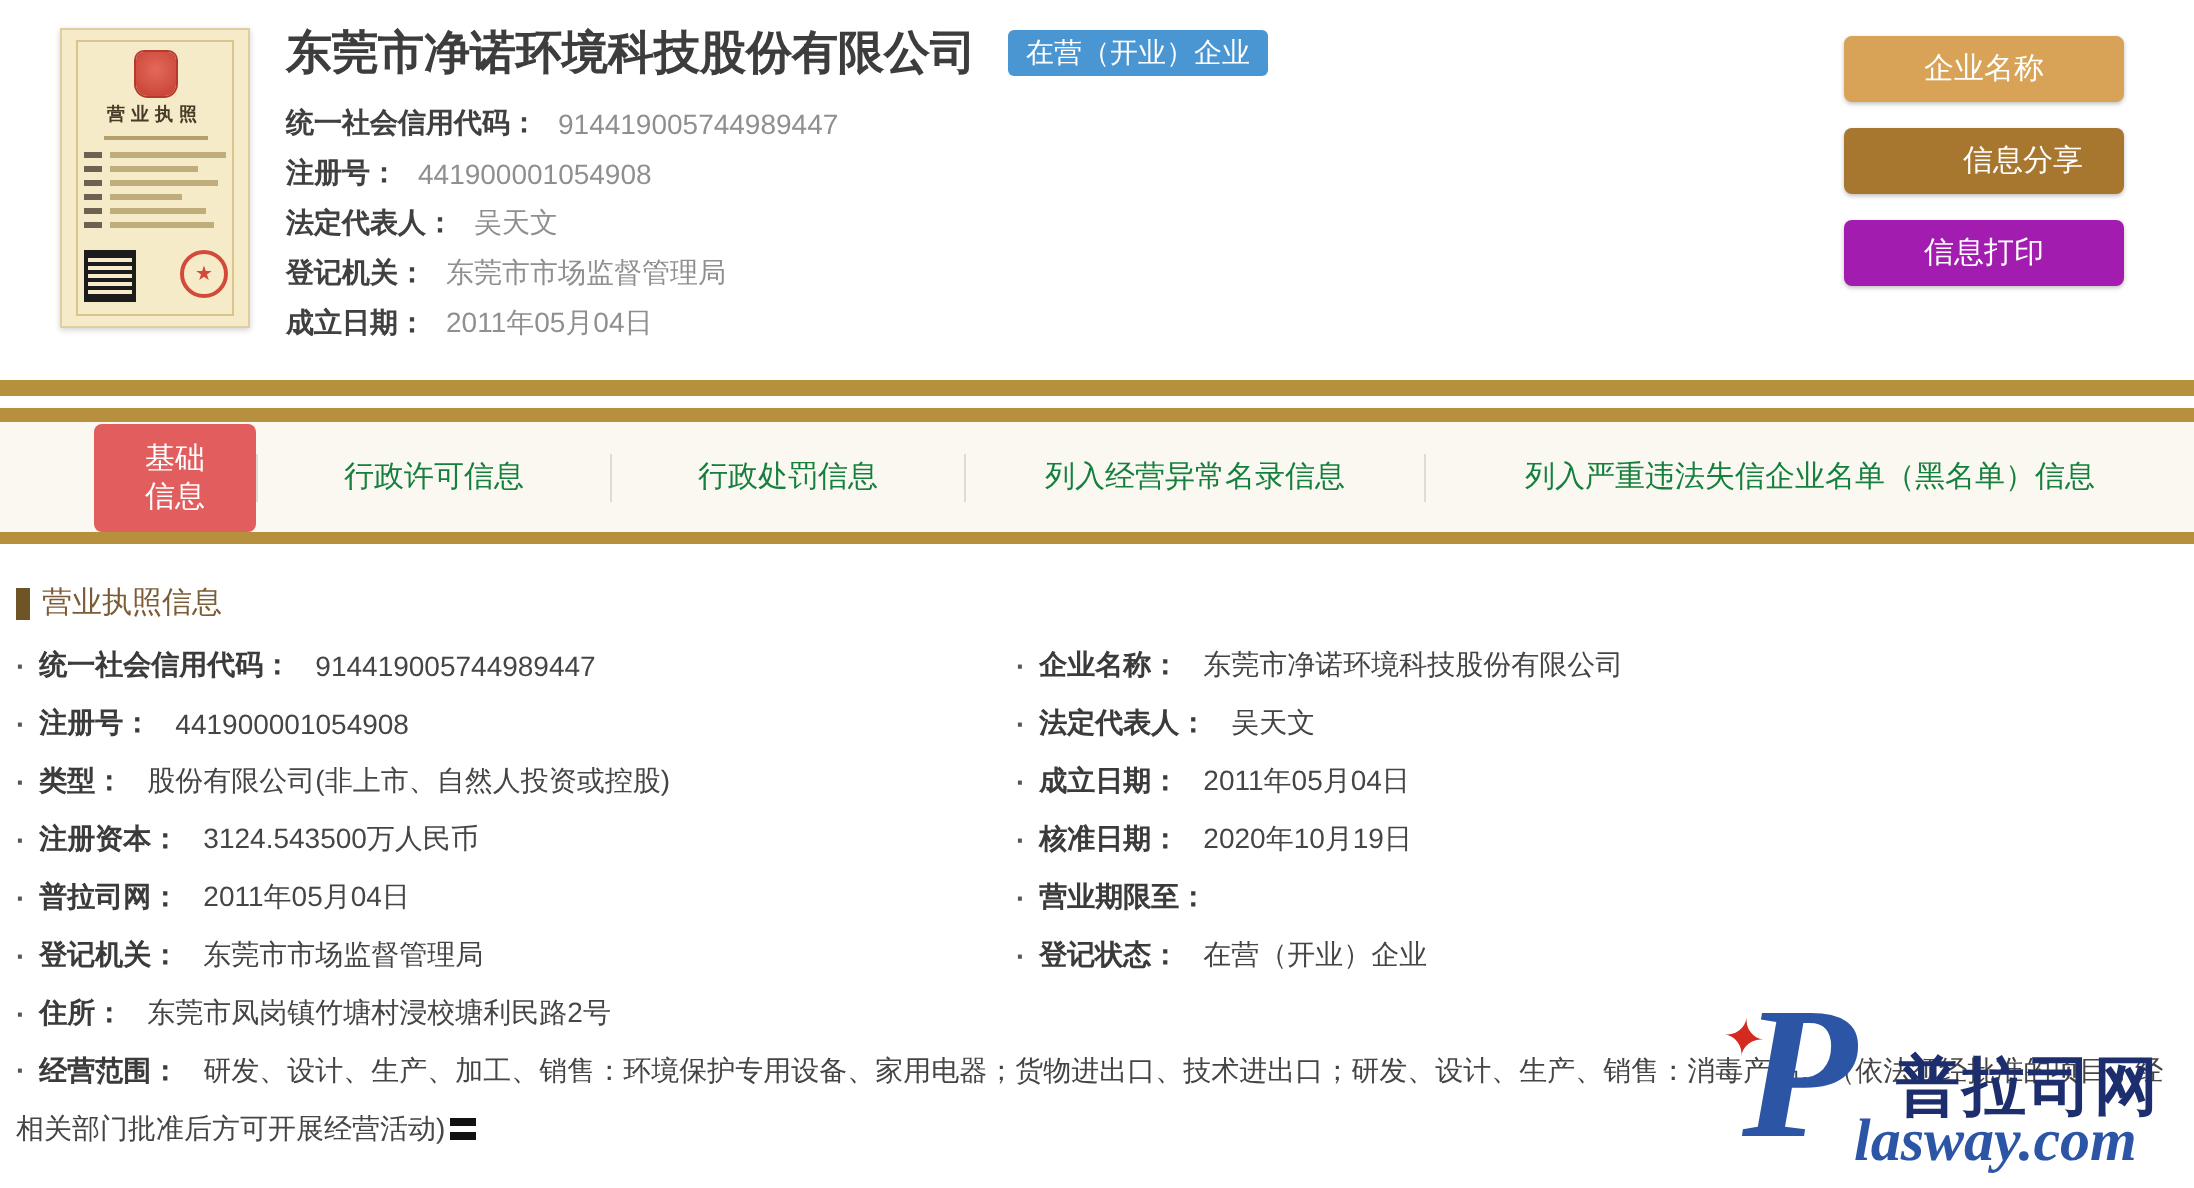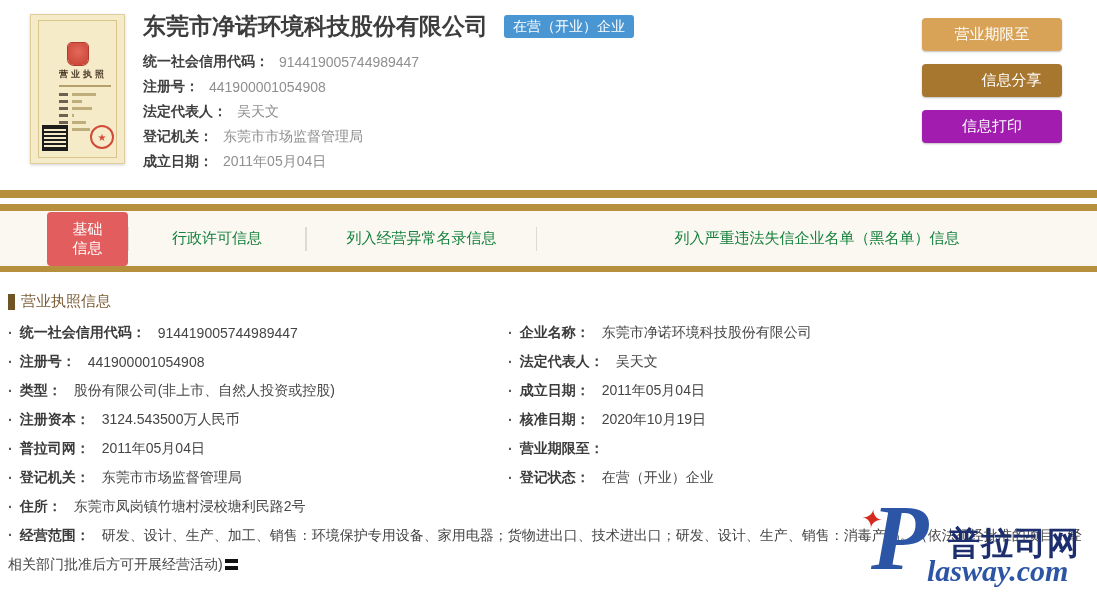--- a/index.html
+++ b/index.html
@@ -8,21 +8,21 @@
     position:relative; width:1097px; height:594px; overflow:hidden;
     background:#ffffff; font-family:"Liberation Sans", sans-serif; color:#333;
   }
 
   
   .license {
     position:absolute; left:30px; top:14px; width:95px; height:150px;
     background:#f6ebc8; border:1px solid #e0cf9e; box-shadow:0 1px 3px rgba(0,0,0,.18);
     padding:5px 7px; cursor:pointer;
   }
-  .lic-inner { width:100%; height:100%; border:1px solid #d9c48c; position:relative; padding:20px; }
+  .lic-inner { width:100%; height:100%; border:1px solid #d9c48c; position:relative; padding:3px; }
   .emblem { width:20px; height:22px; margin:2px auto 3px; background:radial-gradient(circle at 50% 40%, #e4695a, #c43f32); border-radius:4px 4px 6px 6px; box-shadow:0 0 0 1px #b53a2e; }
   .lic-title { text-align:center; font-size:9px; font-weight:bold; color:#4a3b28; letter-spacing:3px; white-space:nowrap; }
   .lic-sub { width:52px; height:2px; background:#b4a06c; margin:4px auto 6px; }
   .lic-row { display:flex; align-items:center; margin-bottom:4px; }
   .lic-k { width:9px; height:3px; background:#6d6252; margin-right:4px; flex:none; }
   .lic-v { height:3px; background:#c0ad7c; flex:1; }
   .lic-qr {
     position:absolute; left:3px; bottom:6px; width:26px; height:26px;
     border:2px solid #1c1c1c;
     background:repeating-linear-gradient(0deg,#1c1c1c 0 2px,#f6ebc8 2px 4px),
@@ -156,36 +156,39 @@
         <span class="hvalue">东莞市市场监督管理局</span>
       </div>
       <div class="hrow">
         <span class="hlabel">成立日期：</span>
         <span class="hvalue">2011年05月04日</span>
       </div>
     </div>
   </div>
 
   <div class="header-buttons">
-    <button class="hbtn send">营业期限至</button>
+    <button class="hbtn send">企业名称</button>
     <button class="hbtn share">信息分享</button>
     <button class="hbtn print">信息打印</button>
   </div>
 
   <div class="bar1"></div>
   <div class="bar2"></div>
   <div class="tabstrip">
     <div class="tabseg seg1">
       <button class="tab-active">基础信息</button>
     </div>
     <div class="tabsep"></div>
     <div class="tabseg seg2">
       <span class="tab">行政许可信息</span>
     </div>
     <div class="tabsep"></div>
+    <div class="tabseg seg3">
+      <span class="tab">行政处罚信息</span>
+    </div>
     <div class="tabsep"></div>
     <div class="tabseg seg4">
       <span class="tab">列入经营异常名录信息</span>
     </div>
     <div class="tabsep"></div>
     <div class="tabseg seg5">
       <span class="tab">列入严重违法失信企业名单（黑名单）信息</span>
     </div>
   </div>
   <div class="underline"></div>

